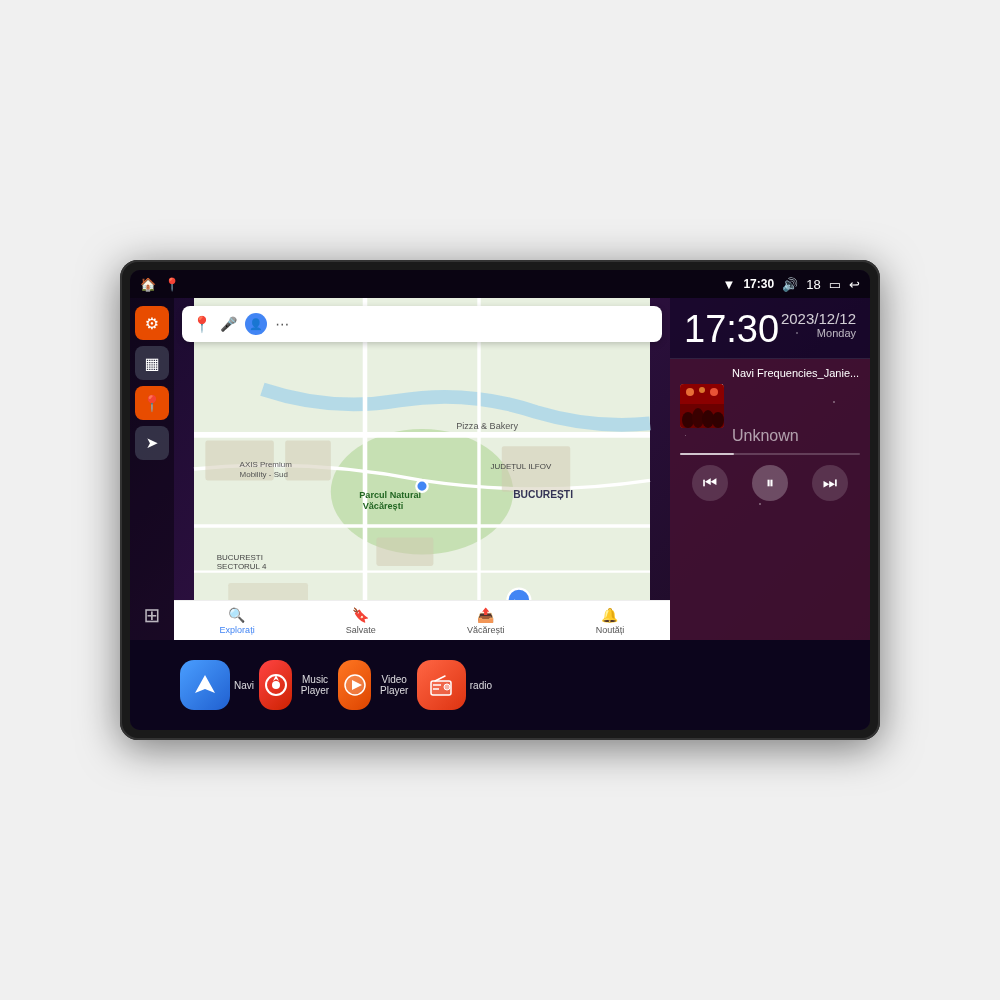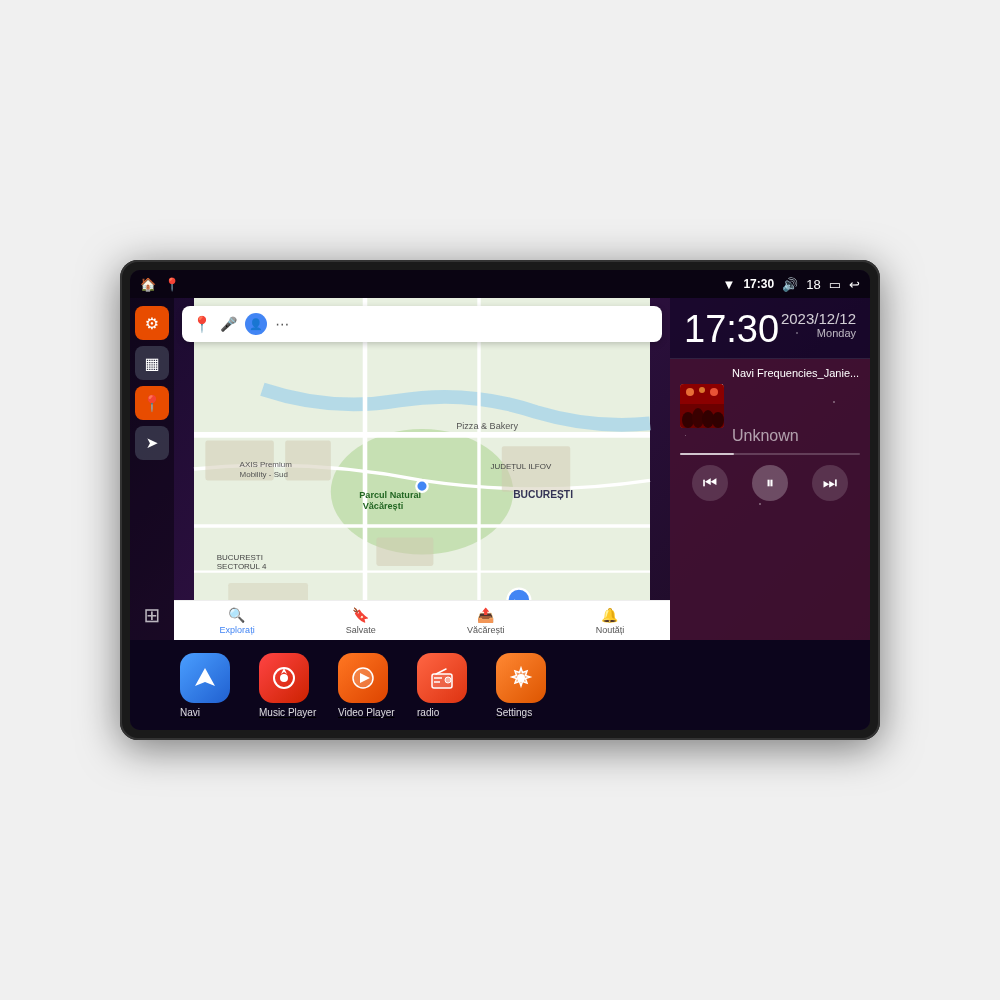--- a/index.html
+++ b/index.html
@@ -322,27 +322,26 @@
       height: 90px;
       background: rgba(10,5,25,0.85);
       display: flex;
       align-items: center;
       padding: 0 10px 0 50px;
       gap: 4px;
       flex-shrink: 0;
     }
     .app-icon-item {
       display: flex;
-      flex-direction: column;
-      align-items: flex-start;
+      flex-direction: row;
+      align-items: center;
       gap: 4px;
       cursor: pointer;
       flex: 1;
       max-width: 75px;
-      text-decoration: underline;
     }
     .app-icon-bg {
       width: 50px;
       height: 50px;
       border-radius: 14px;
       display: flex;
       align-items: center;
       justify-content: center;
       font-size: 24px;
     }
@@ -590,26 +589,17 @@
             <circle cx="20" cy="16" r="3" fill="rgba(255,255,255,0.5)" stroke="white" stroke-width="1"></circle>
             <line x1="6" y1="14" x2="14" y2="14" stroke="white" stroke-width="1.5"></line>
             <line x1="6" y1="18" x2="12" y2="18" stroke="white" stroke-width="1.5"></line>
           </svg>
         </div>
         <span class="app-icon-label">radio</span>
       </div>
 
 
 
-      <div class="app-icon-item">
-        <div class="app-icon-bg app-settings-bg">
-          <svg width="28" height="28" viewBox="0 0 28 28" fill="none">
-            <circle cx="14" cy="14" r="4" fill="white"></circle>
-            <path d="M14 4 L15.5 8.5 L20 7 L18.5 11.5 L23 13 L18.5 14.5 L20 19 L15.5 17.5 L14 22 L12.5 17.5 L8 19 L9.5 14.5 L5 13 L9.5 11.5 L8 7 L12.5 8.5 Z" stroke="white" stroke-width="1.5" fill="rgba(255,255,255,0.3)"></path>
-          </svg>
-        </div>
-        <span class="app-icon-label">Settings</span>
-      </div>
 
     </div>
 
   </div>
 </div>
 
 </body></html>

